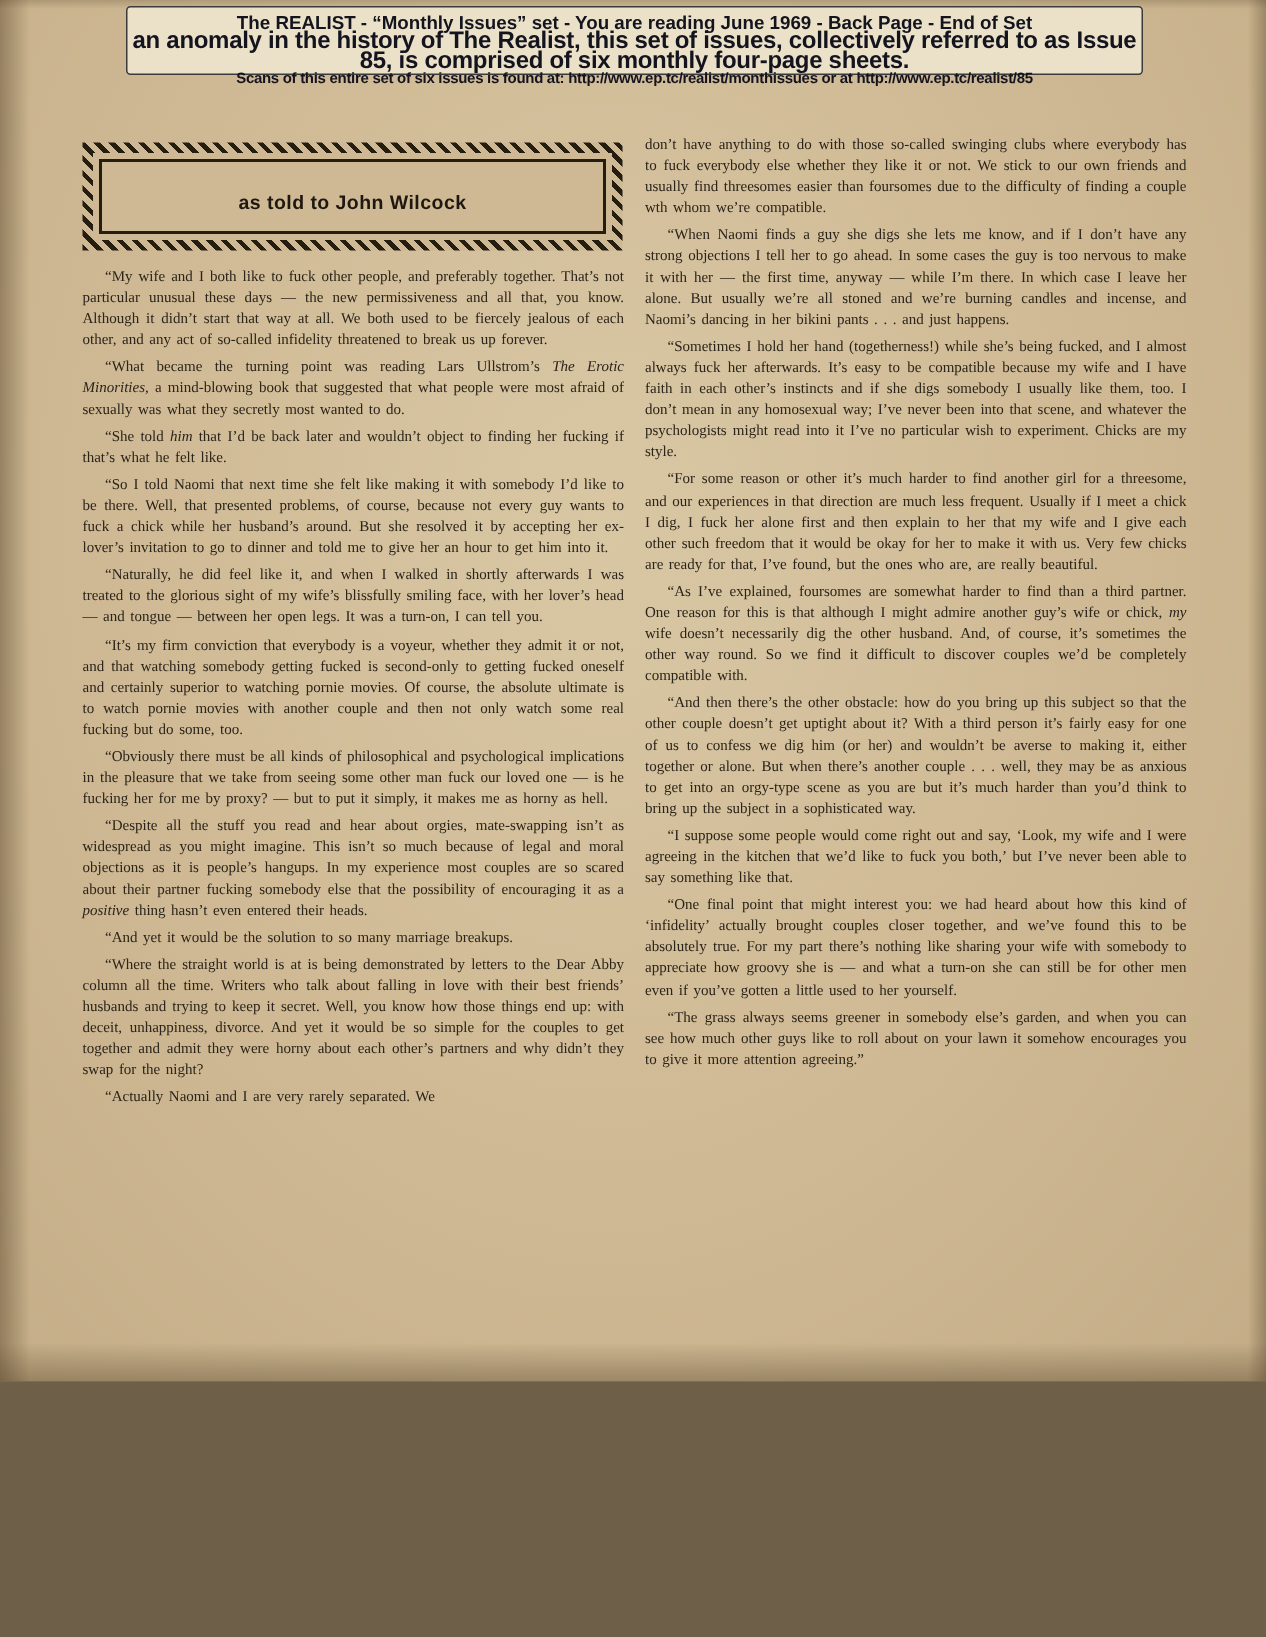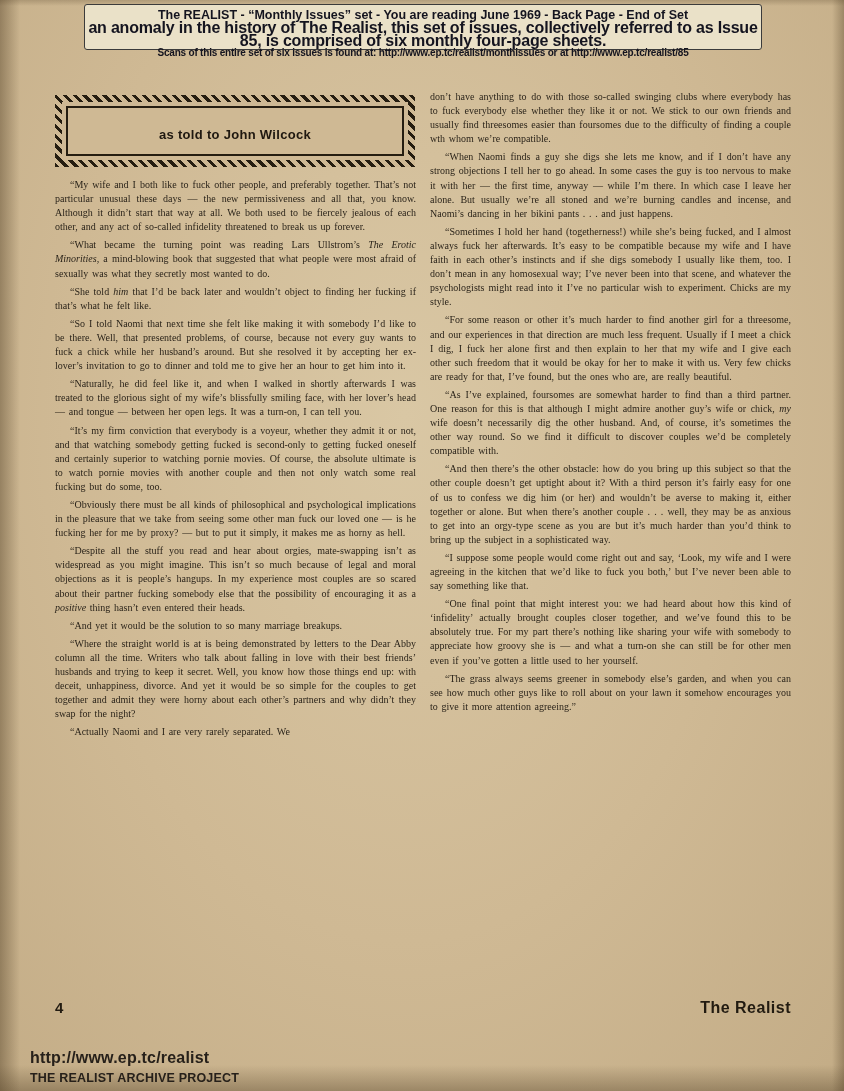--- a/index.html
+++ b/index.html
@@ -1,17 +1,17 @@
 <!DOCTYPE html>
 <html><head>
 <meta charset="utf-8">
 <style>
   html,body{margin:0;padding:0;background:#6e5f49;}
   .page{
-    position:relative;width:844px;height:1091px;overflow:hidden;
+    position:relative;width:844px;height:921px;overflow:hidden;
     font-family:"Liberation Serif",serif;color:#2b241a;
     background:
       linear-gradient(90deg, rgba(84,66,40,.45) 0px, rgba(84,66,40,0) 20px),
       linear-gradient(270deg, rgba(84,66,40,.38) 0px, rgba(84,66,40,0) 12px),
       linear-gradient(0deg, rgba(84,66,40,.40) 0px, rgba(84,66,40,0) 26px),
       linear-gradient(180deg, rgba(84,66,40,.25) 0px, rgba(84,66,40,0) 6px),
       radial-gradient(ellipse at 48% 38%, #d9c7a4 0%, #cfb994 55%, #c3ac86 100%);
   }
   
   .banner{

